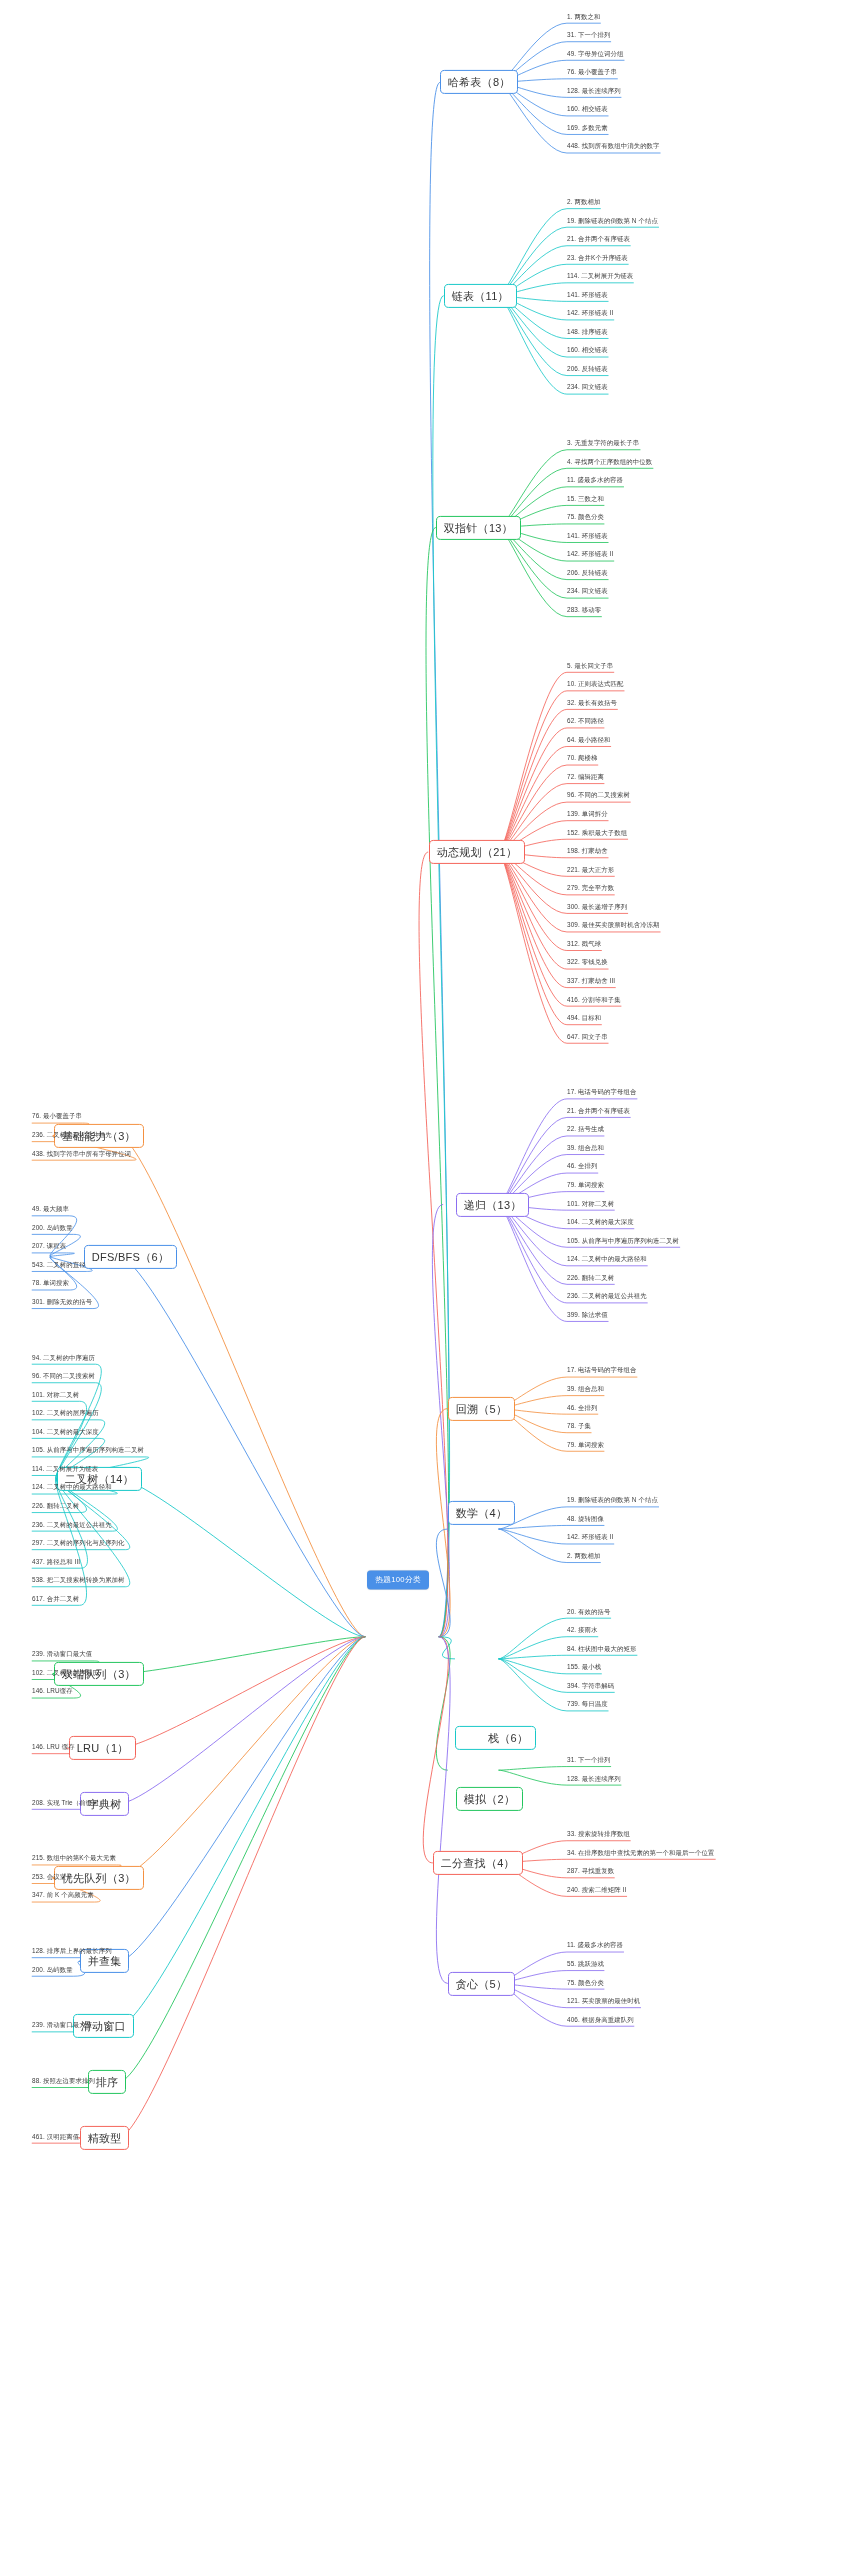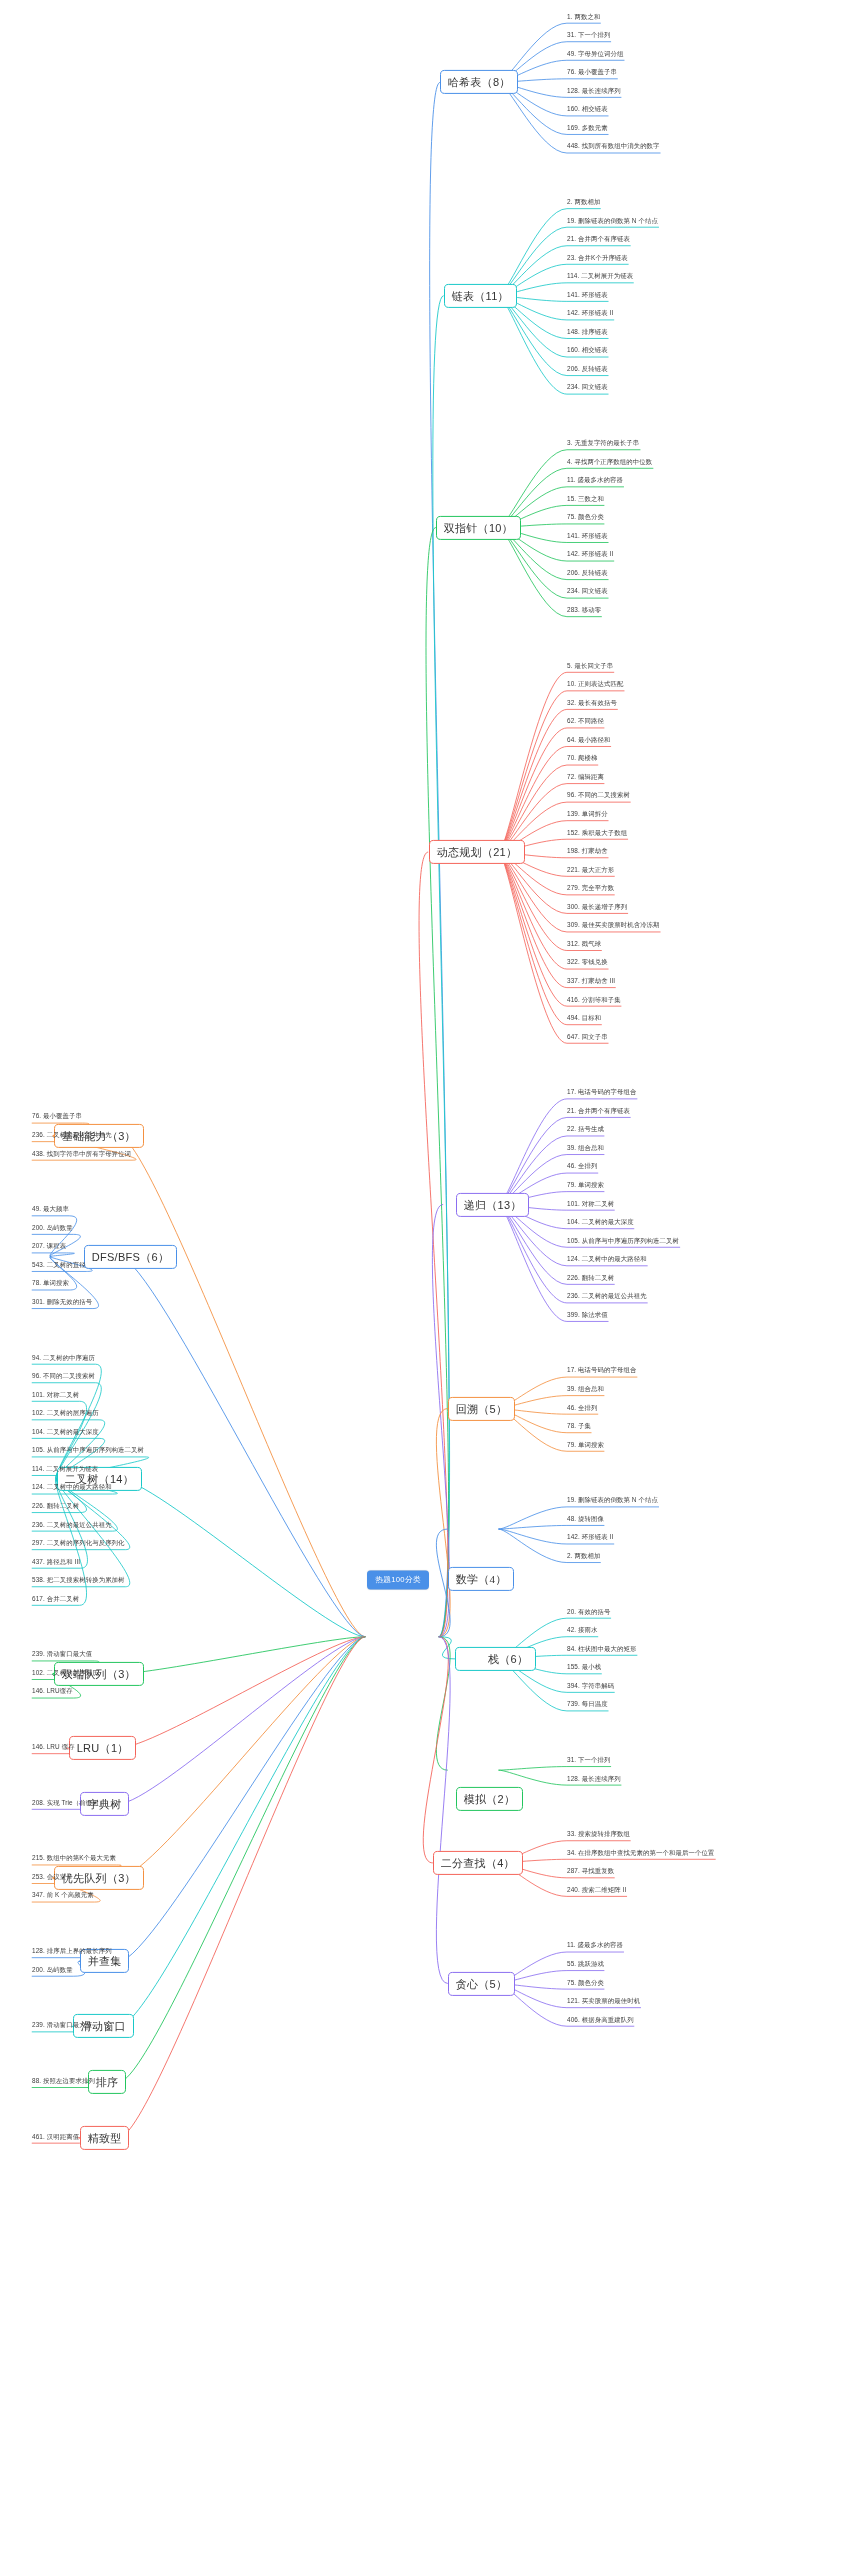--- a/index.html
+++ b/index.html
@@ -180,21 +180,21 @@
       <div class="node leaf" style="top: 222px; left: 566px;">19. 删除链表的倒数第 N 个结点</div>
       <div class="node leaf" style="top: 240px; left: 566px;">21. 合并两个有序链表</div>
       <div class="node leaf" style="top: 259px; left: 566px;">23. 合并K个升序链表</div>
       <div class="node leaf" style="top: 277px; left: 566px;">114. 二叉树展开为链表</div>
       <div class="node leaf" style="top: 296px; left: 566px;">141. 环形链表</div>
       <div class="node leaf" style="top: 314px; left: 566px;">142. 环形链表 II</div>
       <div class="node leaf" style="top: 333px; left: 566px;">148. 排序链表</div>
       <div class="node leaf" style="top: 351px; left: 566px;">160. 相交链表</div>
       <div class="node leaf" style="top: 370px; left: 566px;">206. 反转链表</div>
       <div class="node leaf" style="top: 388px; left: 566px;">234. 回文链表</div>
-      <div class="node cat" style="top: 528px; border-color: rgb(35, 197, 94); left: 436px;">双指针（10）</div>
+      <div class="node cat" style="top: 528px; border-color: rgb(35, 197, 94); left: 436px;">双指针（13）</div>
       <div class="node leaf" style="top: 444px; left: 566px;">3. 无重复字符的最长子串</div>
       <div class="node leaf" style="top: 463px; left: 566px;">4. 寻找两个正序数组的中位数</div>
       <div class="node leaf" style="top: 481px; left: 566px;">11. 盛最多水的容器</div>
       <div class="node leaf" style="top: 500px; left: 566px;">15. 三数之和</div>
       <div class="node leaf" style="top: 518px; left: 566px;">75. 颜色分类</div>
       <div class="node leaf" style="top: 537px; left: 566px;">141. 环形链表</div>
       <div class="node leaf" style="top: 555px; left: 566px;">142. 环形链表 II</div>
       <div class="node leaf" style="top: 574px; left: 566px;">206. 反转链表</div>
       <div class="node leaf" style="top: 592px; left: 566px;">234. 回文链表</div>
       <div class="node leaf" style="top: 611px; left: 566px;">283. 移动零</div>
@@ -233,26 +233,26 @@
       <div class="node leaf" style="top: 1260px; left: 566px;">124. 二叉树中的最大路径和</div>
       <div class="node leaf" style="top: 1279px; left: 566px;">226. 翻转二叉树</div>
       <div class="node leaf" style="top: 1297px; left: 566px;">236. 二叉树的最近公共祖先</div>
       <div class="node leaf" style="top: 1316px; left: 566px;">399. 除法求值</div>
       <div class="node cat" style="top: 1409px; border-color: rgb(244, 144, 64); left: 448px;">回溯（5）</div>
       <div class="node leaf" style="top: 1371px; left: 566px;">17. 电话号码的字母组合</div>
       <div class="node leaf" style="top: 1390px; left: 566px;">39. 组合总和</div>
       <div class="node leaf" style="top: 1409px; left: 566px;">46. 全排列</div>
       <div class="node leaf" style="top: 1427px; left: 566px;">78. 子集</div>
       <div class="node leaf" style="top: 1446px; left: 566px;">79. 单词搜索</div>
-      <div class="node cat" style="top: 1579px; border-color: rgb(74, 144, 232); left: 448px; font-family: Liberation Serif, serif;">数学（4）</div>
+      <div class="node cat" style="top: 1513px; border-color: rgb(74, 144, 232); left: 448px;">数学（4）</div>
       <div class="node leaf" style="top: 1501px; left: 566px;">19. 删除链表的倒数第 N 个结点</div>
       <div class="node leaf" style="top: 1520px; left: 566px;">48. 旋转图像</div>
       <div class="node leaf" style="top: 1538px; left: 566px;">142. 环形链表 II</div>
       <div class="node leaf" style="top: 1557px; left: 566px;">2. 两数相加</div>
-      <div class="node cat" style="top: 1659px; border-color: rgb(25, 200, 200); left: 455px; padding-left: 32px;">栈（6）</div>
+      <div class="node cat" style="top: 1738px; border-color: rgb(25, 200, 200); left: 455px; padding-left: 32px;">栈（6）</div>
       <div class="node leaf" style="top: 1613px; left: 566px;">20. 有效的括号</div>
       <div class="node leaf" style="top: 1631px; left: 566px;">42. 接雨水</div>
       <div class="node leaf" style="top: 1650px; left: 566px;">84. 柱状图中最大的矩形</div>
       <div class="node leaf" style="top: 1668px; left: 566px;">155. 最小栈</div>
       <div class="node leaf" style="top: 1687px; left: 566px;">394. 字符串解码</div>
       <div class="node leaf" style="top: 1705px; left: 566px;">739. 每日温度</div>
       <div class="node cat" style="top: 1770px; border-color: rgb(35, 197, 94); left: 456px; margin-top: 29px;">模拟（2）</div>
       <div class="node leaf" style="top: 1761px; left: 566px;">31. 下一个排列</div>
       <div class="node leaf" style="top: 1780px; left: 566px;">128. 最长连续序列</div>
       <div class="node cat" style="top: 1863px; border-color: rgb(244, 100, 90); left: 433px;">二分查找（4）</div>

